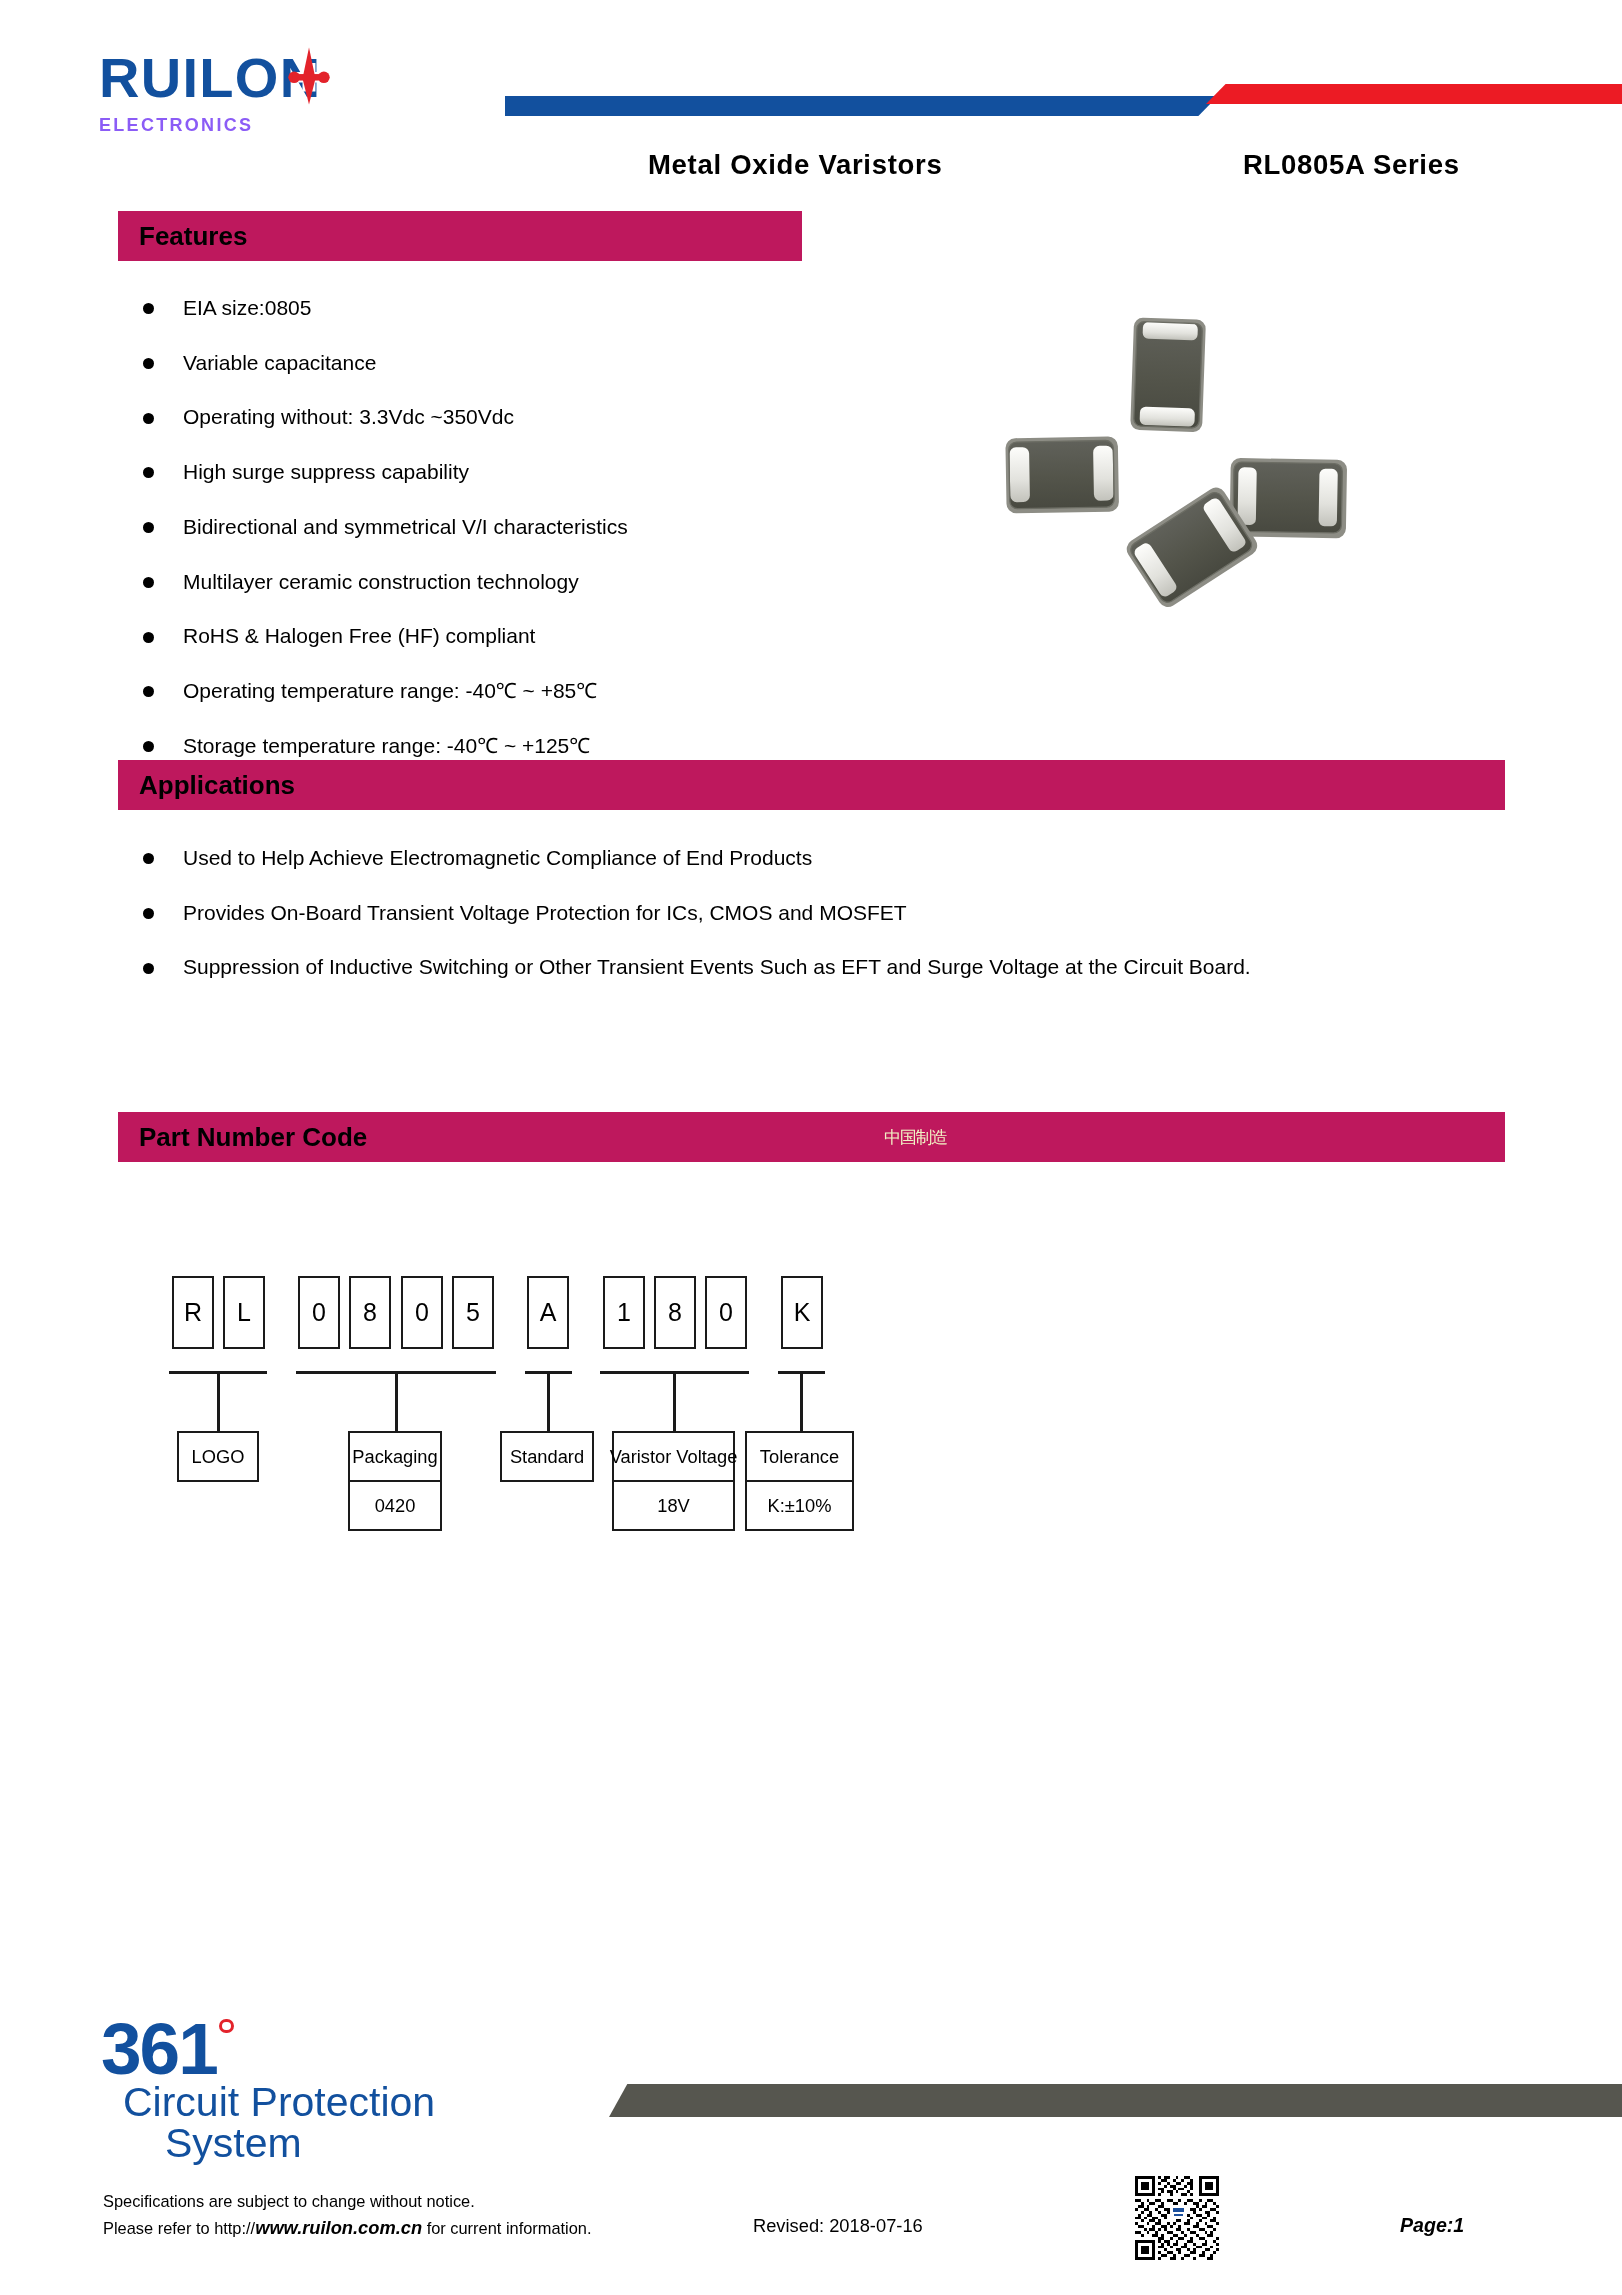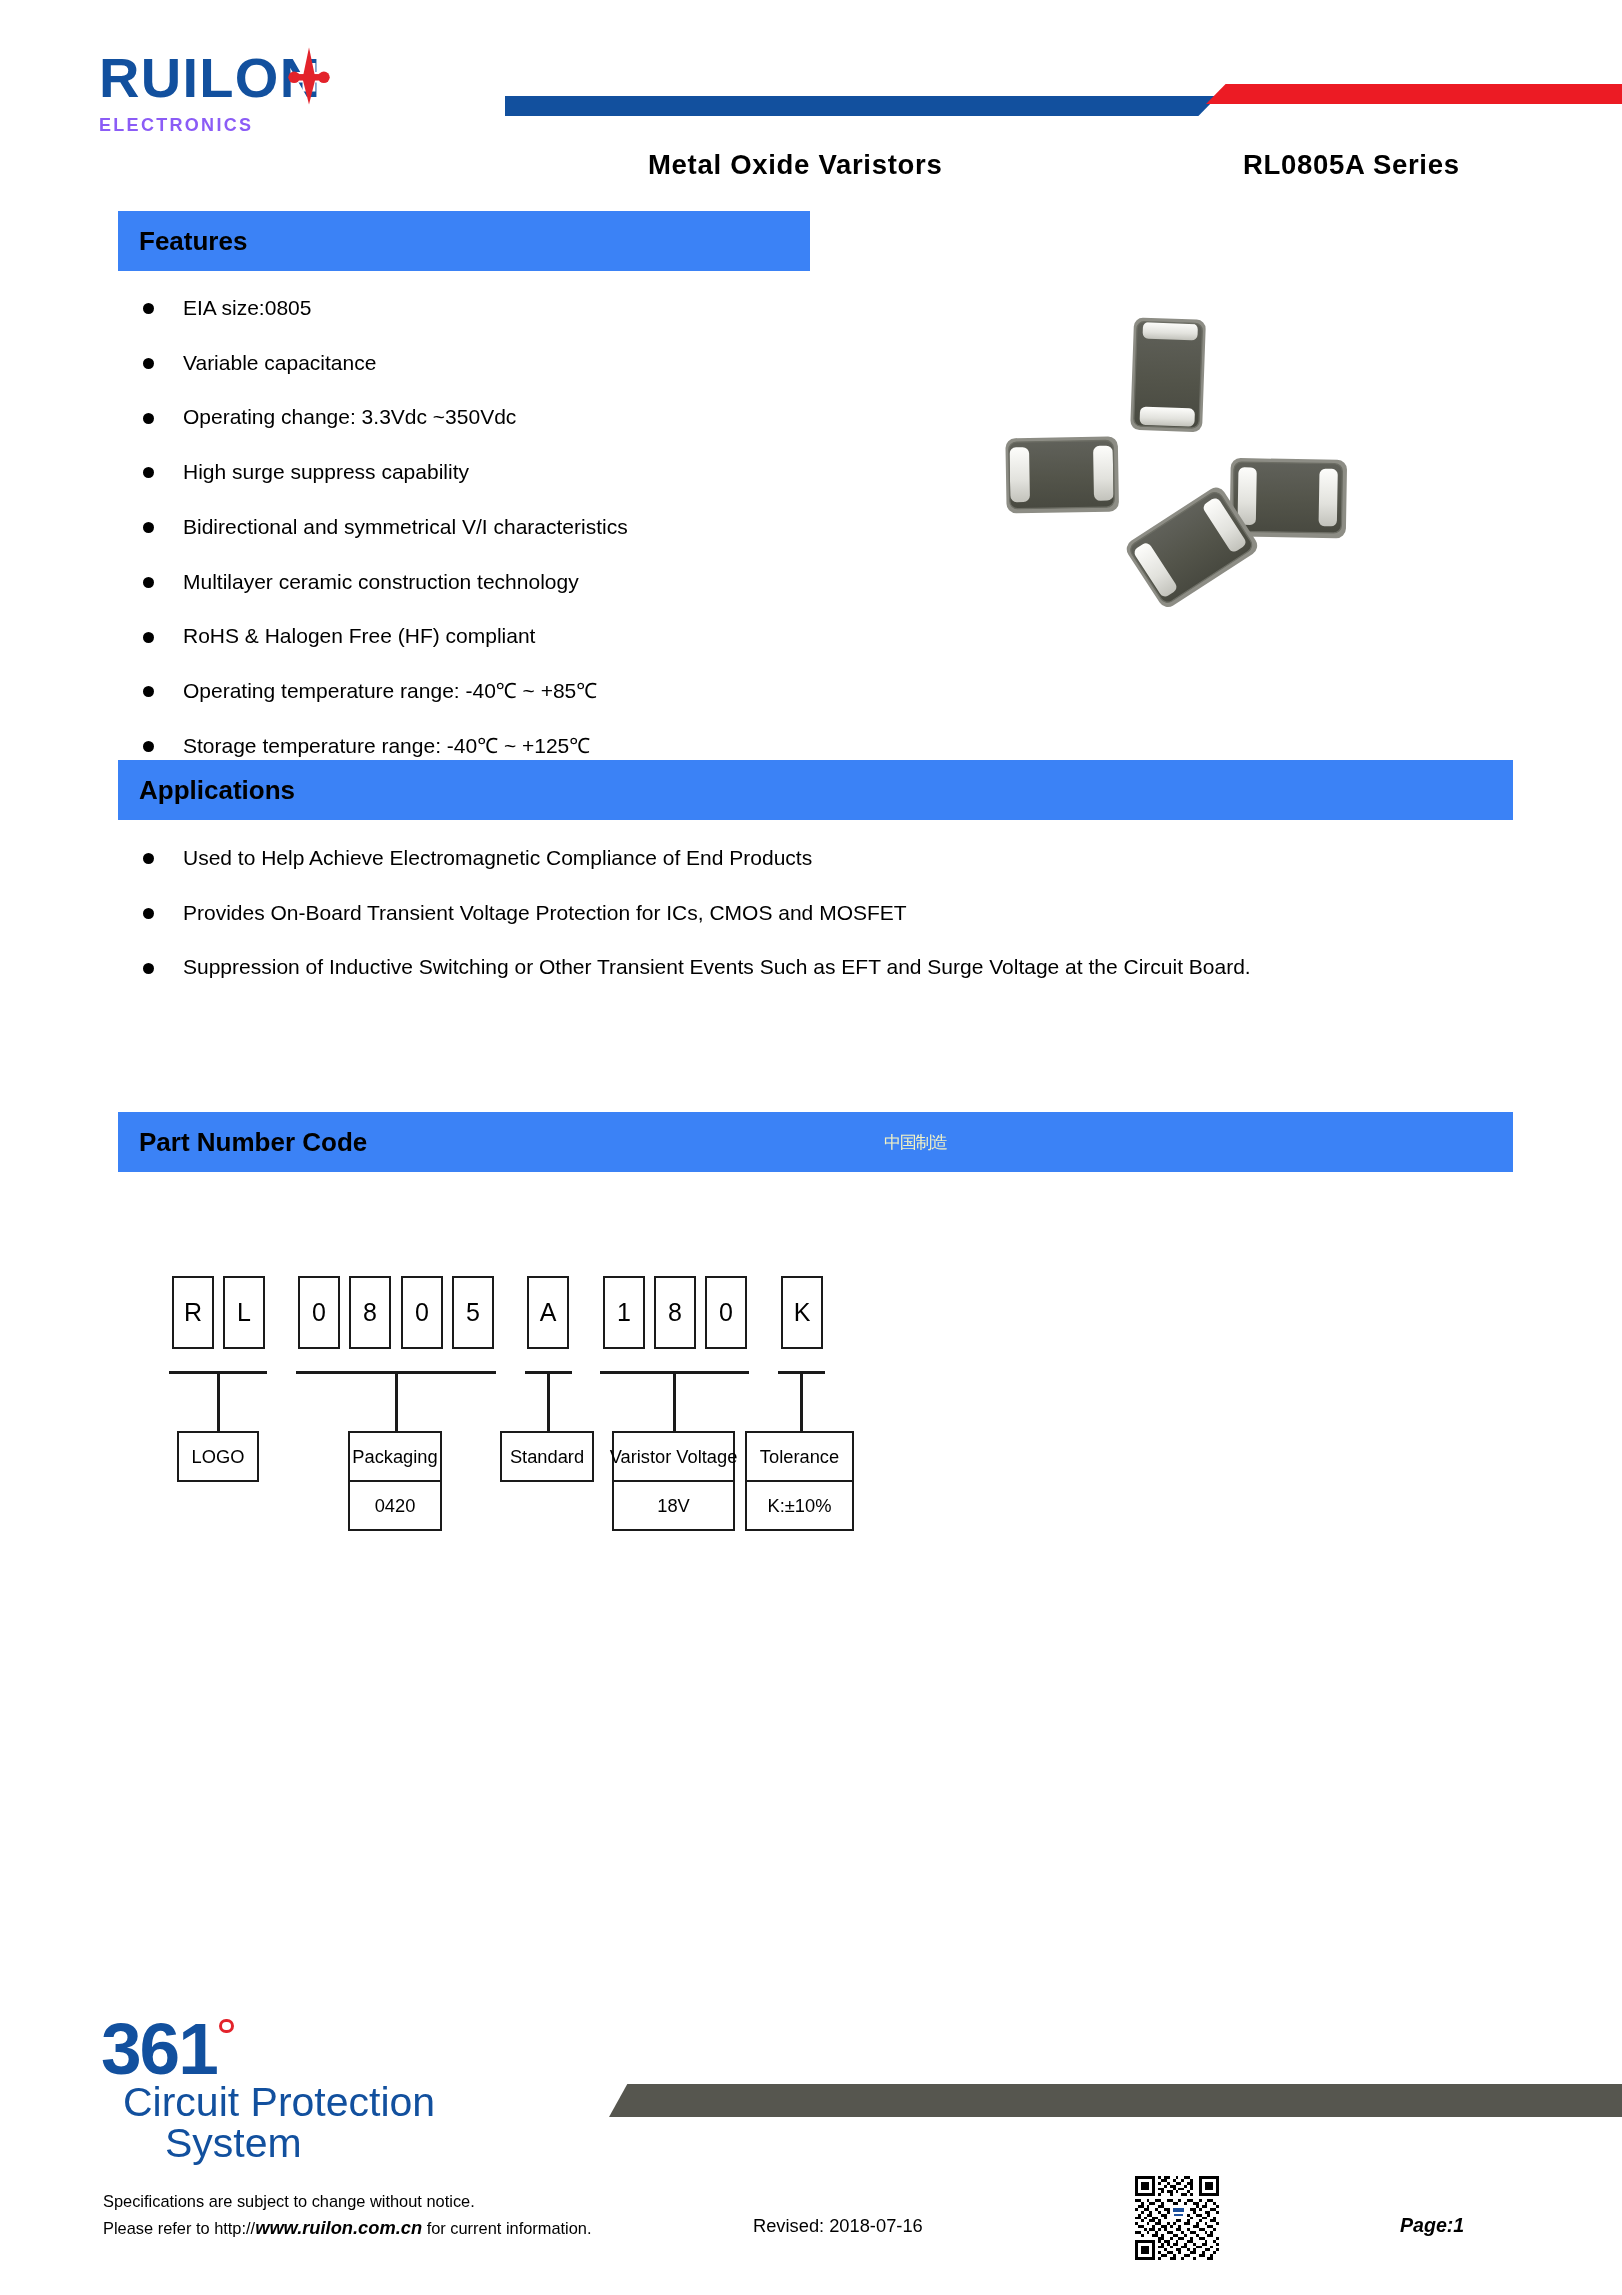--- a/index.html
+++ b/index.html
@@ -79,23 +79,22 @@
     left: 1243px; top: 149px;
     font-size: 27.5px;
     font-weight: bold;
     letter-spacing: 0.7px;
     white-space: nowrap;
   }
 
   
   .band {
     position: absolute;
-    background: #3b82f6;
-    height: 60px;
-    padding-left: 8px;
+    background: #be185d;
+    height: 50px;
   }
   .band-title {
     position: absolute;
     left: 21px; top: 50%;
     transform: translateY(-50%);
     font-size: 26px;
     font-weight: bold;
     white-space: nowrap;
   }
   .band-watermark {
@@ -283,21 +282,21 @@
   <div class="bullet-row" style="margin-bottom:27px;">
     <span class="bullet-dot"></span>
     <span class="bullet-text">EIA size:0805</span>
   </div>
   <div class="bullet-row" style="margin-bottom:27px;">
     <span class="bullet-dot"></span>
     <span class="bullet-text">Variable capacitance</span>
   </div>
   <div class="bullet-row" style="margin-bottom:27px;">
     <span class="bullet-dot"></span>
-    <span class="bullet-text">Operating change: 3.3Vdc ~350Vdc</span>
+    <span class="bullet-text">Operating without: 3.3Vdc ~350Vdc</span>
   </div>
   <div class="bullet-row" style="margin-bottom:27px;">
     <span class="bullet-dot"></span>
     <span class="bullet-text">High surge suppress capability</span>
   </div>
   <div class="bullet-row" style="margin-bottom:27px;">
     <span class="bullet-dot"></span>
     <span class="bullet-text">Bidirectional and symmetrical V/I characteristics</span>
   </div>
   <div class="bullet-row" style="margin-bottom:27px;">

